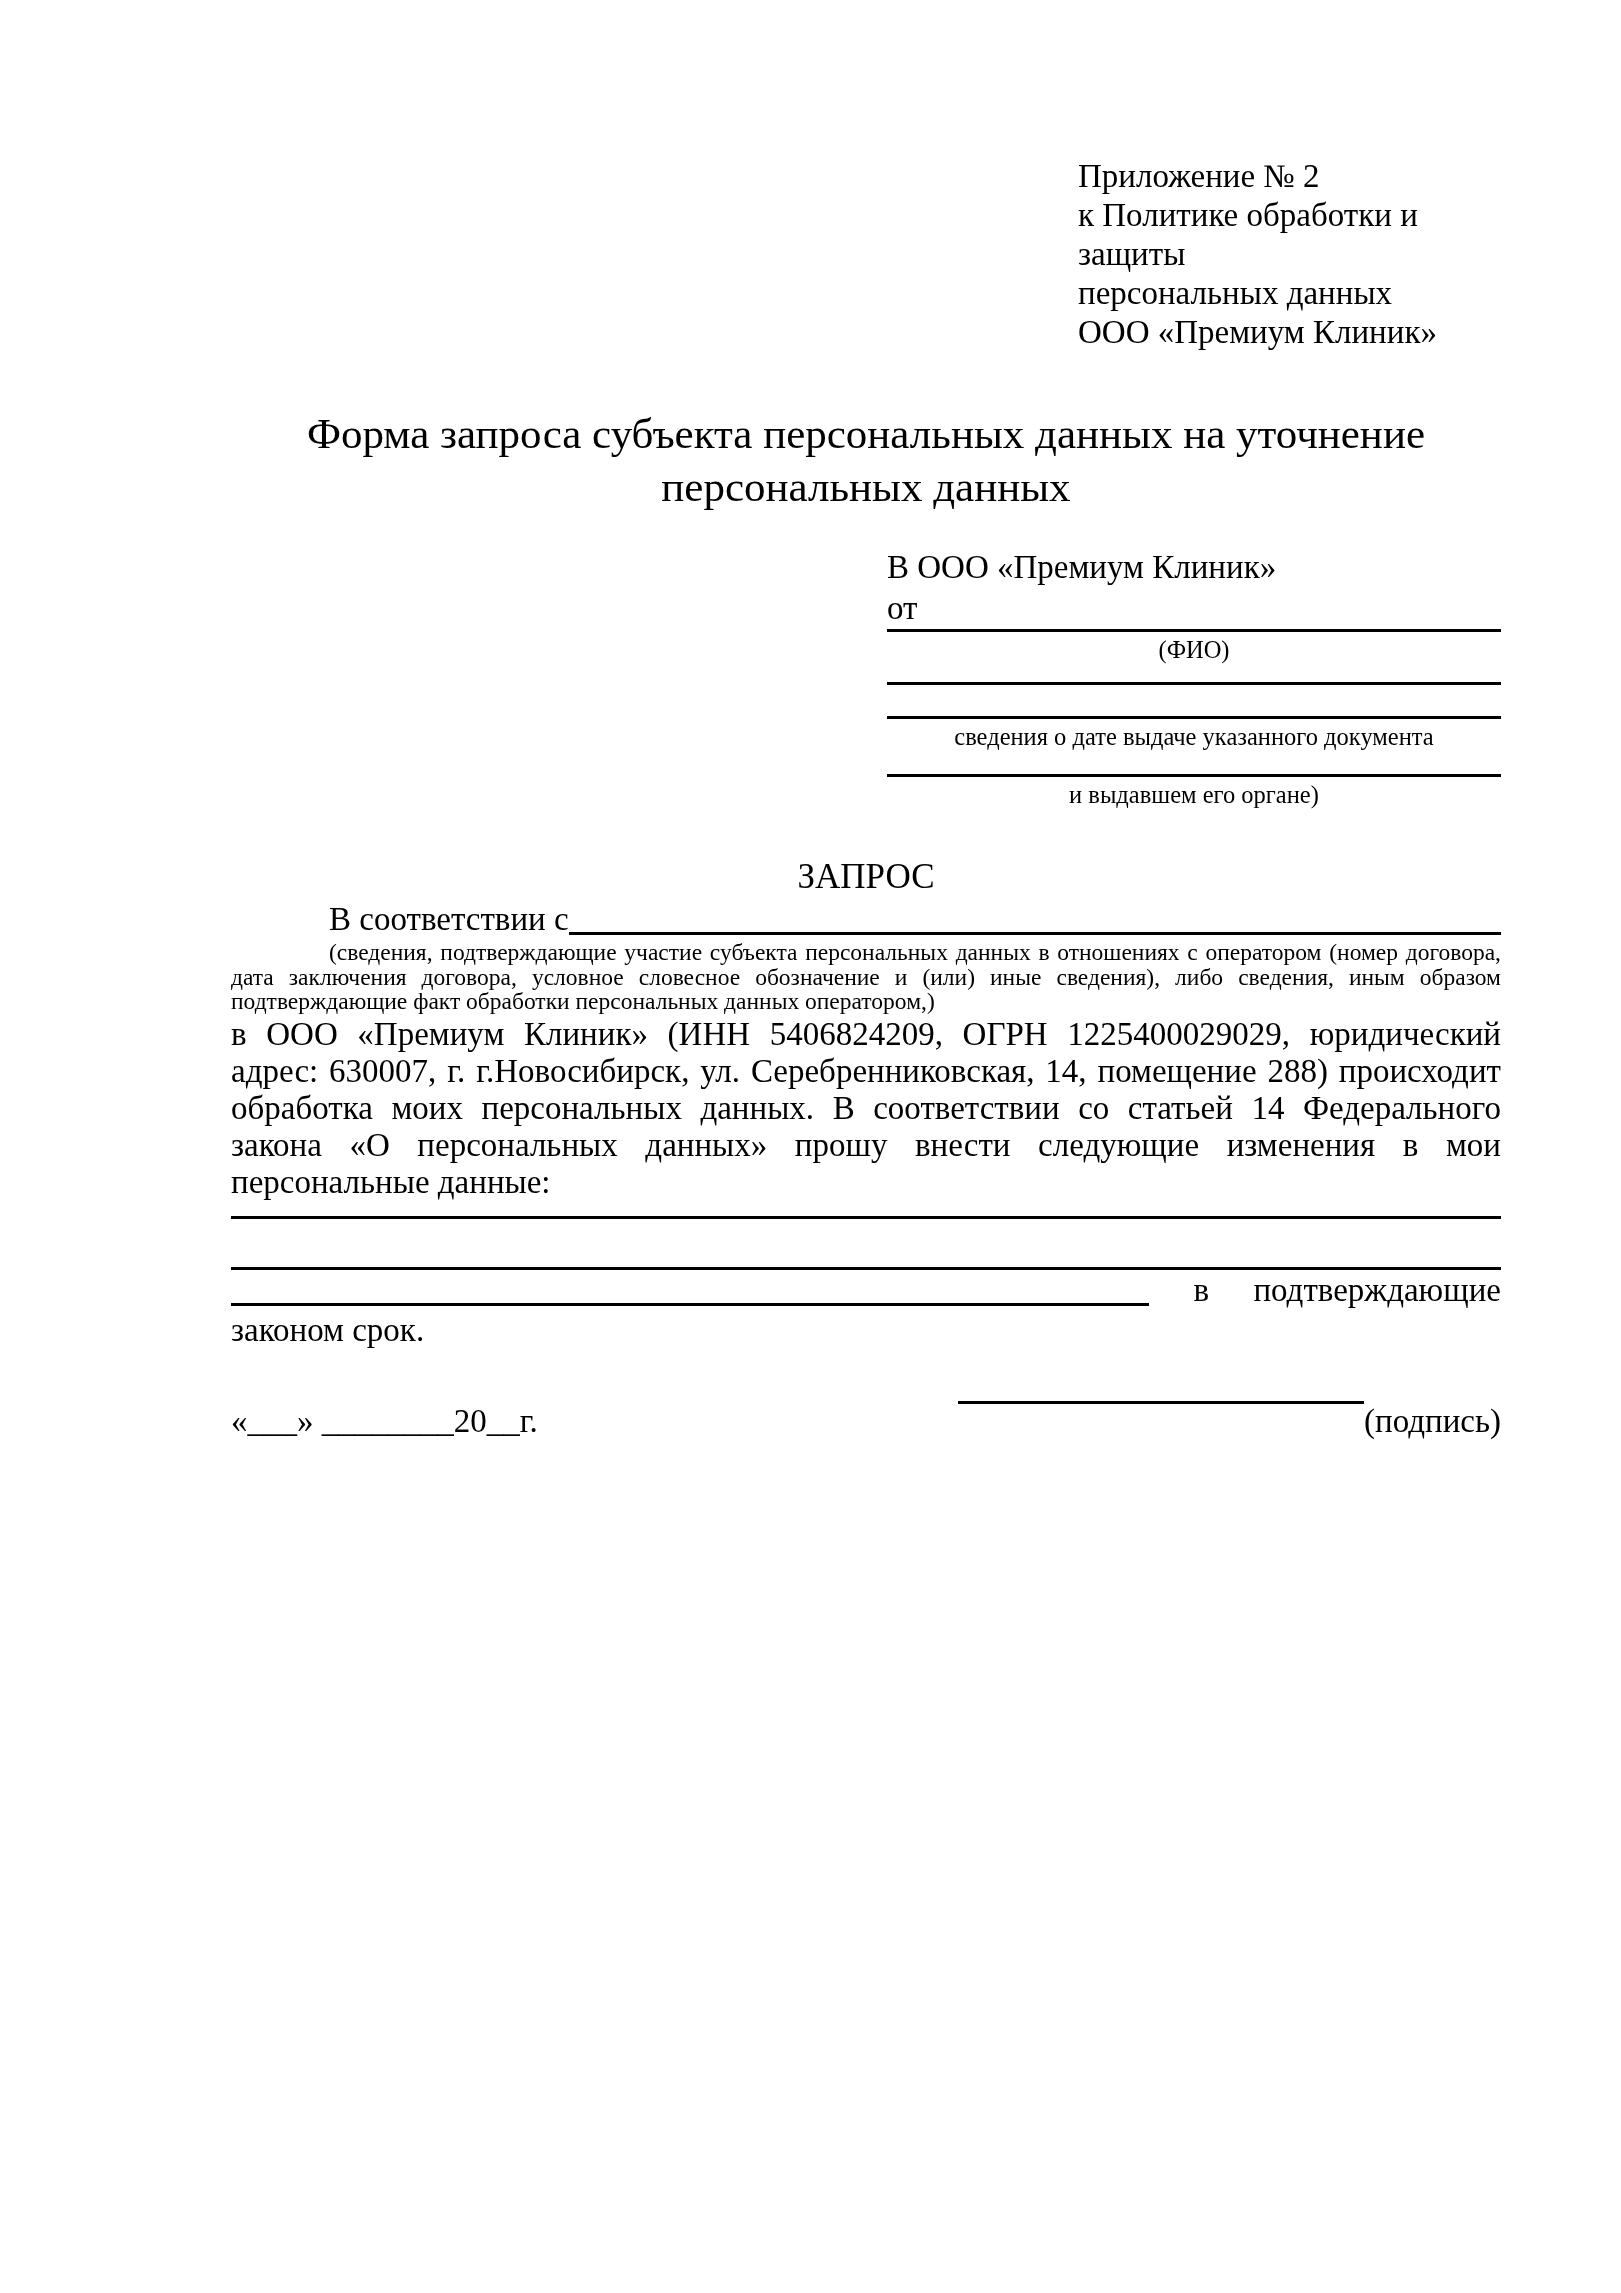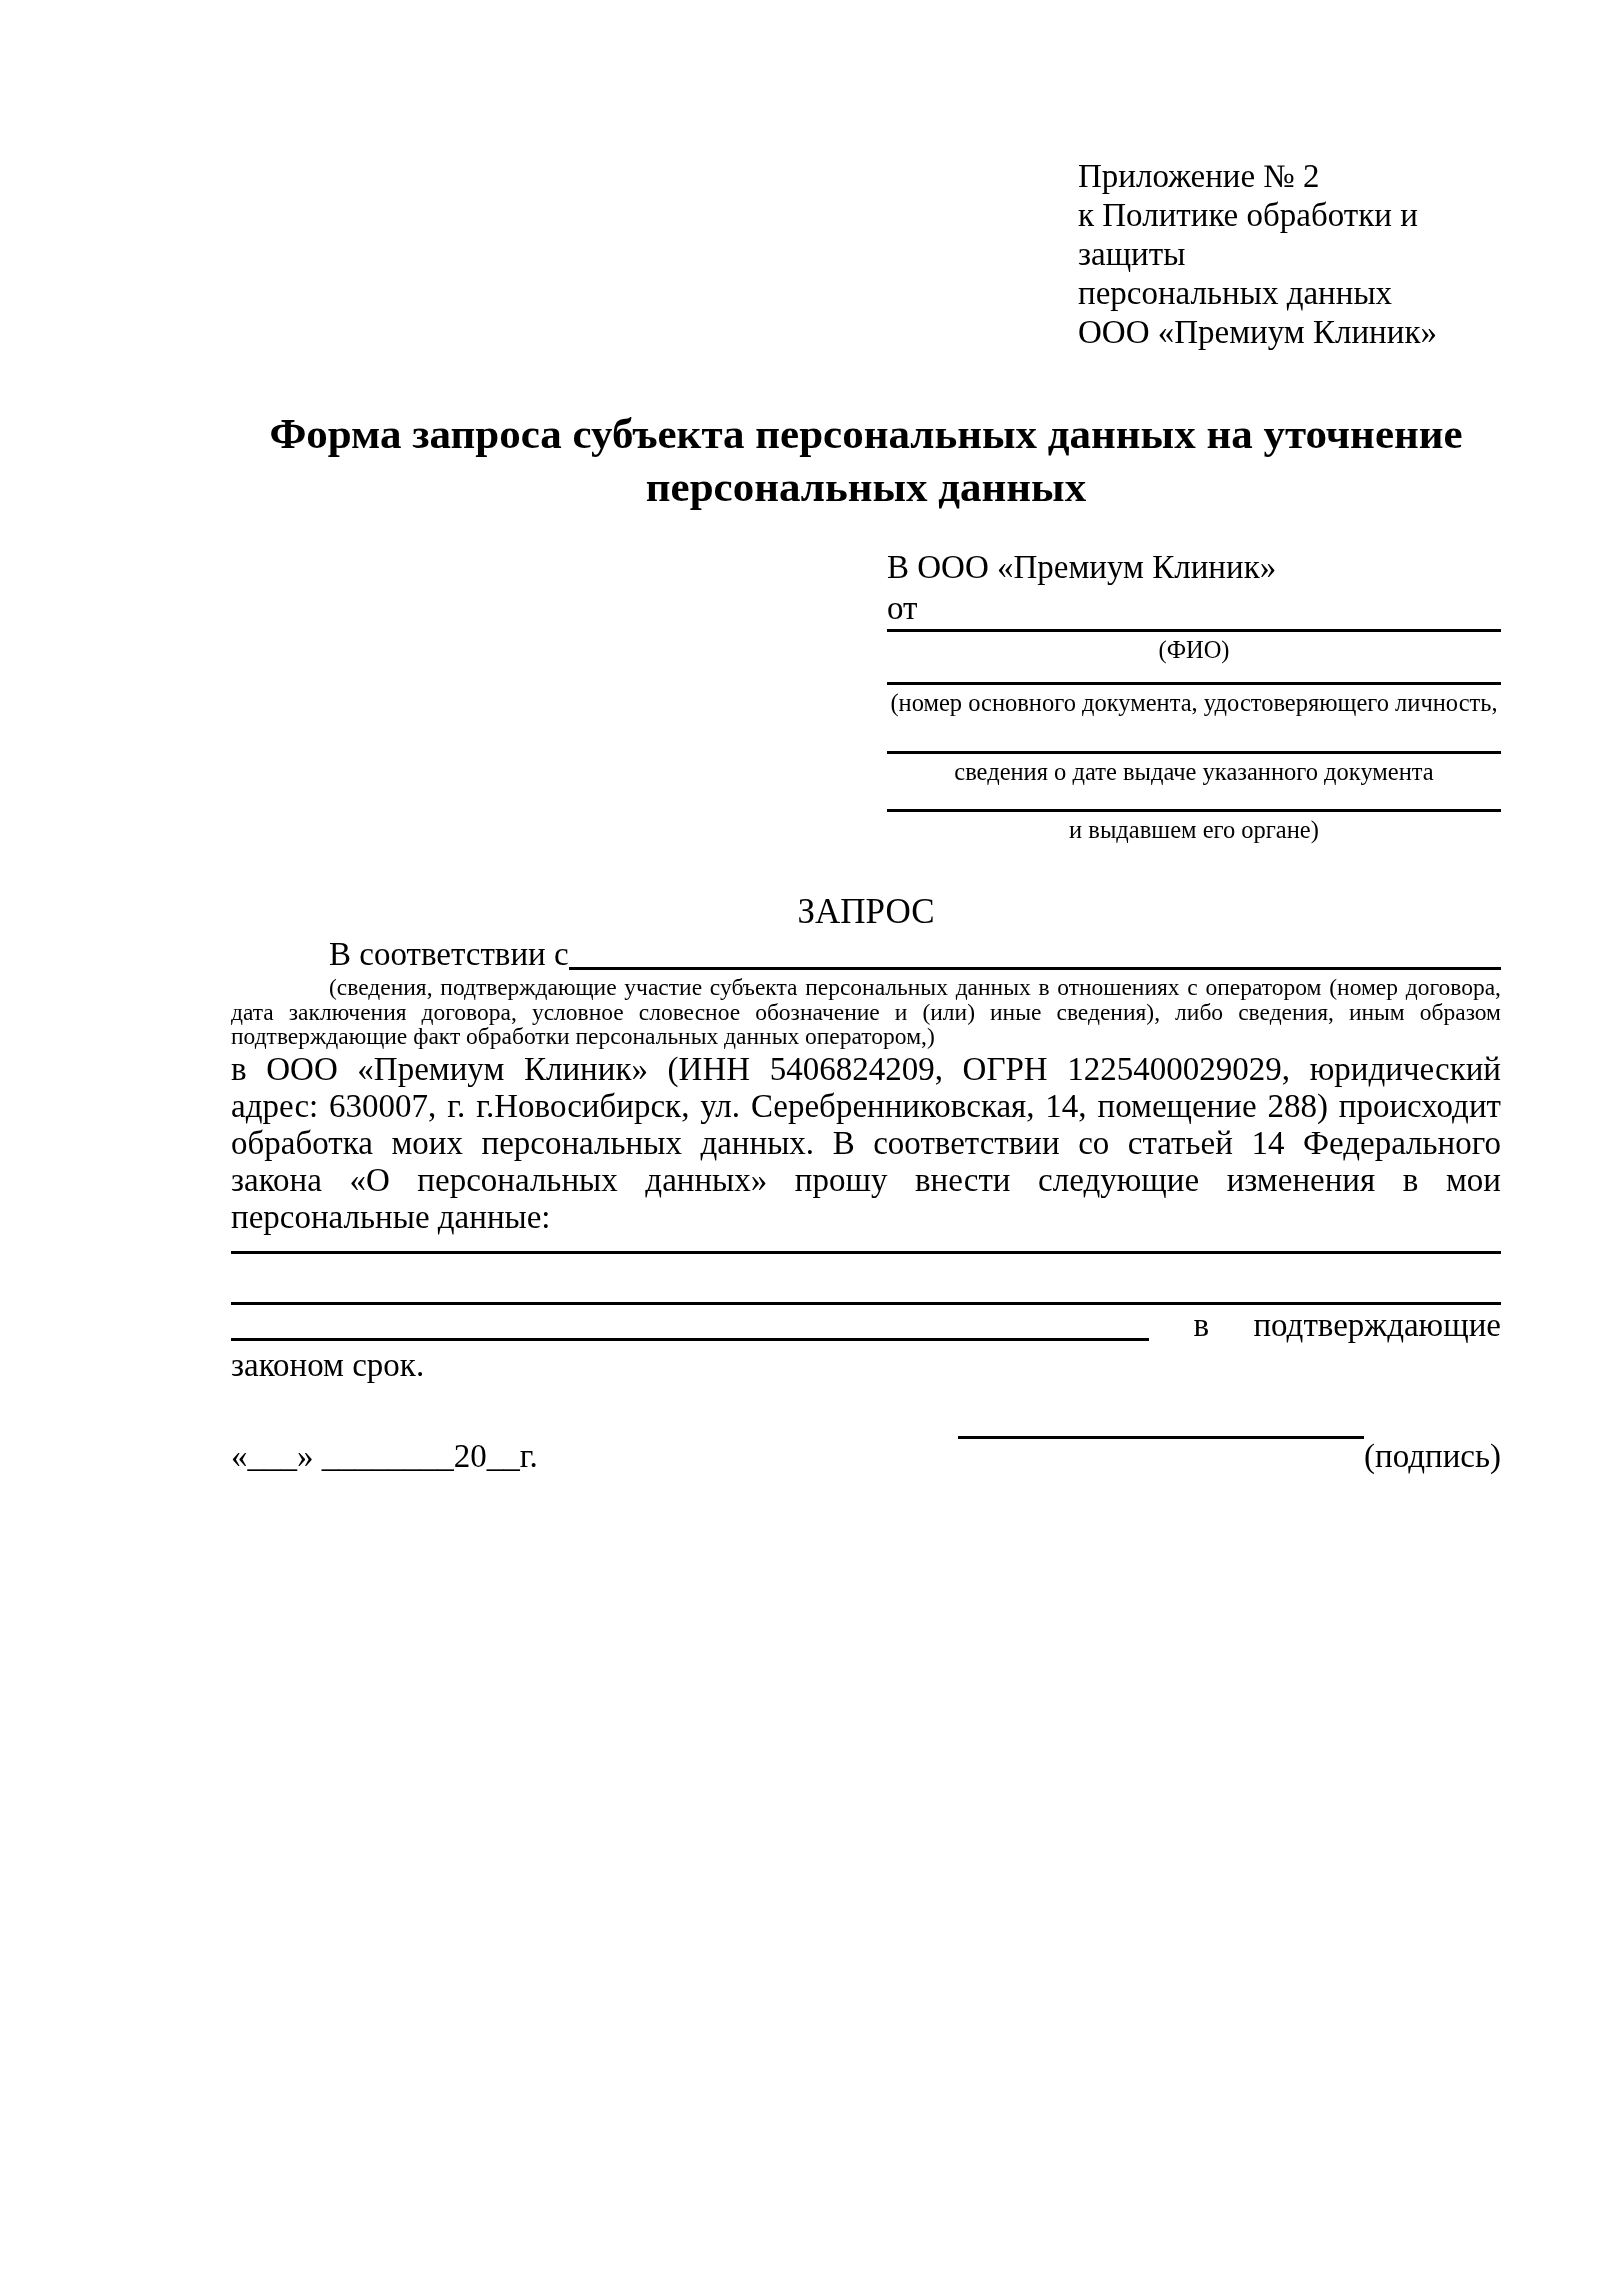--- a/index.html
+++ b/index.html
@@ -23,21 +23,21 @@
     margin-left: auto;
     font-size: 33px;
     line-height: 39px;
   }
 
   
   .doc-title {
     margin-top: 55px;
     font-size: 43px;
     line-height: 53px;
-    font-weight: bold;
+    font-weight: normal;
     text-align: center;
   }
 
   
   .addressee {
     margin-left: 656px;
     margin-top: 34px;
     font-size: 33px;
     line-height: 41px;
   }
@@ -156,21 +156,20 @@
     <div class="doc-title">Форма запроса субъекта персональных данных на уточнение персональных данных</div>
 
     <div class="addressee">
       <div>В ООО «Премиум Клиник»</div>
       <div>от</div>
 
       <div class="blank-line b1"></div>
       <div class="field-label">(ФИО)</div>
 
       <div class="blank-line b2"></div>
-      <div class="field-label">(номер основного документа, удостоверяющего личность,</div>
 
       <div class="blank-line b3"></div>
       <div class="field-label">сведения о дате выдаче указанного документа</div>
 
       <div class="blank-line b4"></div>
       <div class="field-label">и выдавшем его органе)</div>
     </div>
 
     <div class="request-heading">ЗАПРОС</div>
 

